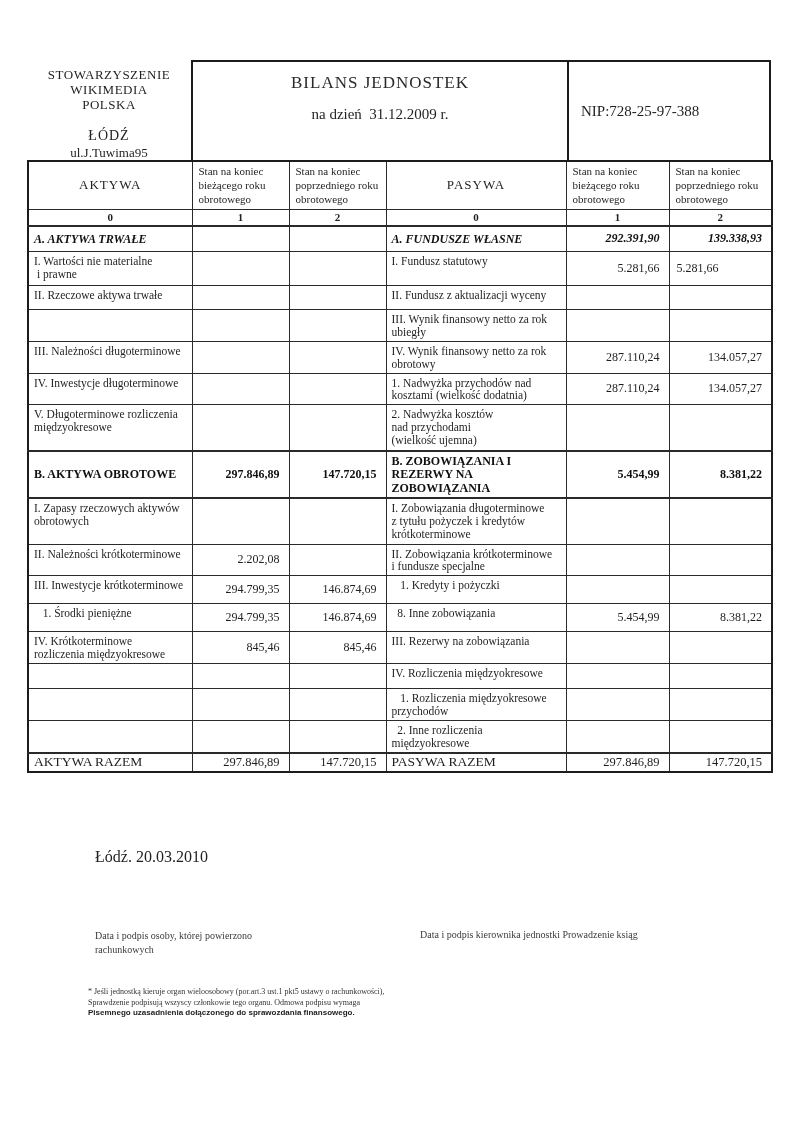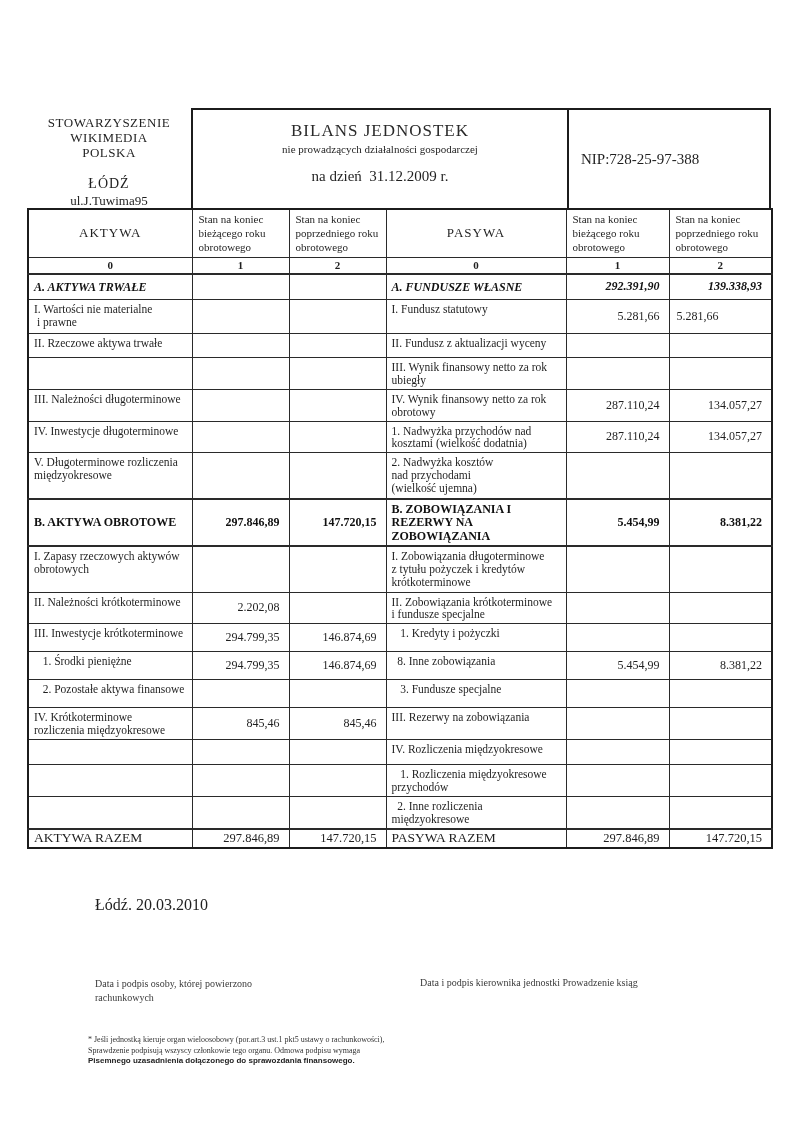--- a/index.html
+++ b/index.html
@@ -4,21 +4,21 @@
 <style>
   html,body { margin:0; padding:0; }
   body {
     width:800px; height:1132px; background:#ffffff; overflow:hidden;
     font-family:"Liberation Serif","DejaVu Serif",serif; color:#1f1f1f;
     position:relative;
   }
   .page { position:relative; width:800px; height:1132px; }
 
   
-  .top { margin:108px 0 0 27px; width:744px; height:100px; display:flex; box-sizing:border-box; }
+  .top { margin:60px 0 0 27px; width:744px; height:100px; display:flex; box-sizing:border-box; }
   .org-block { width:164px; box-sizing:border-box; padding-top:7px; text-align:center; }
   .org-line { font-size:13px; line-height:15px; letter-spacing:0.5px; }
   .org-city { font-size:14px; margin-top:16px; letter-spacing:1px; }
   .org-street { font-size:13px; margin-top:1px; }
   .header-box { flex:1; border:2px solid #1c1c1c; border-bottom:none; box-sizing:border-box; display:flex; }
   .title-cell { flex:1; text-align:center; padding-top:11px; box-sizing:border-box; }
   .doc-title { font-size:17px; letter-spacing:1px; color:#2a2a2a; }
   .doc-subtitle { font-size:11px; margin-top:2px; }
   .doc-date { font-size:15px; margin-top:13px; white-space:pre; }
   .nip-cell { width:202px; box-sizing:border-box; border-left:2px solid #1c1c1c; display:flex; align-items:center; padding-left:12px; font-size:15px; }
@@ -58,21 +58,20 @@
     <div class="org-block">
       <div class="org-line">STOWARZYSZENIE</div>
       <div class="org-line">WIKIMEDIA</div>
       <div class="org-line">POLSKA</div>
       <div class="org-city">ŁÓDŹ</div>
       <div class="org-street">ul.J.Tuwima95</div>
     </div>
     <div class="header-box">
       <div class="title-cell">
         <div class="doc-title">BILANS JEDNOSTEK</div>
-        <div class="doc-subtitle">nie prowadzących działalności gospodarczej</div>
         <div class="doc-date">na dzień  31.12.2009 r.</div>
       </div>
       <div class="nip-cell">
         <span>NIP:728-25-97-388</span>
       </div>
     </div>
   </div>
 
   <table>
     <colgroup>
@@ -204,28 +203,20 @@
           <td class="val"></td>
         </tr>
         <tr style="height: 28px;">
           <td class="lbl">   1. Środki pieniężne</td>
           <td class="val">294.799,35</td>
           <td class="val">146.874,69</td>
           <td class="lbl">  8. Inne zobowiązania</td>
           <td class="val">5.454,99</td>
           <td class="val">8.381,22</td>
         </tr>
-        <tr style="height: 28px;">
-          <td class="lbl">   2. Pozostałe aktywa finansowe</td>
-          <td class="val"></td>
-          <td class="val"></td>
-          <td class="lbl">   3. Fundusze specjalne</td>
-          <td class="val"></td>
-          <td class="val"></td>
-        </tr>
         <tr style="height: 30px;">
           <td class="lbl">IV. Krótkoterminowe
 rozliczenia międzyokresowe</td>
           <td class="val">845,46</td>
           <td class="val">845,46</td>
           <td class="lbl">III. Rezerwy na zobowiązania</td>
           <td class="val"></td>
           <td class="val"></td>
         </tr>
         <tr style="height: 25px;">

